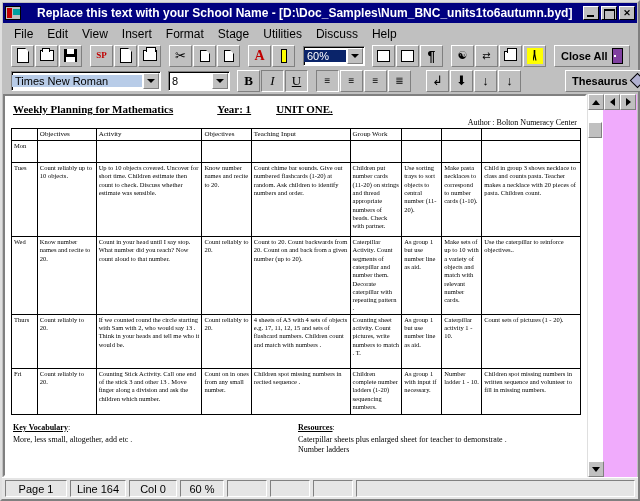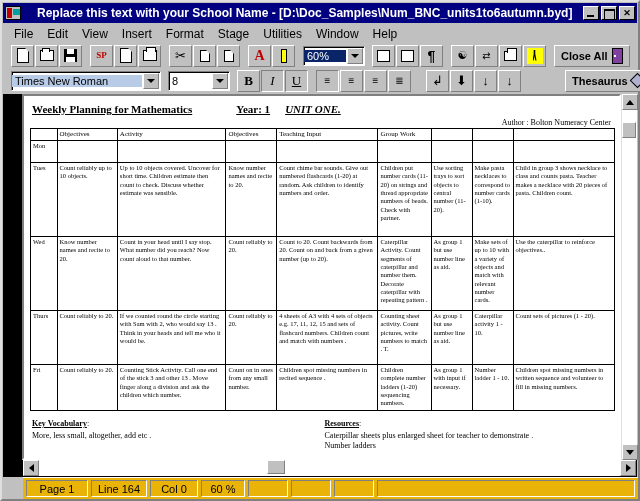--- a/index.html
+++ b/index.html
@@ -164,44 +164,43 @@
     flex: 0 0 auto;
   }
   .combo .arrow::after {
     content: ""; border-left: 4px solid transparent; border-right: 4px solid transparent;
     border-top: 4px solid #000;
   }
 
   
   .doc-area {
     flex: 1 1 auto; margin: 1px 1px 0 1px;
-    background: #000000;
-    display: flex; flex-direction: column;
+    background: #f0abfc;
+    display: flex; 
     min-height: 0;
     position: relative;
-    padding-left: 19px;
   }
   .doc-row { flex: 1 1 auto; display: flex; min-height: 0; }
   .doc-page {
     flex: 1 1 auto; background: #ffffff;
     border: 2px solid #808080;
     border-right-color: #ffffff; border-bottom-color: #ffffff;
     overflow: hidden; position: relative;
     padding: 5px 4px 0 6px;
   }
 
   .doc-title-line {
     display: flex; align-items: baseline; gap: 0;
     font-family: "Liberation Serif", serif;
     font-weight: bold; font-size: 11px;
     margin: 2px 0 0 2px;
   }
   .doc-title-line .t1 { text-decoration: underline; }
   .doc-title-line .t2 { margin-left: 44px; text-decoration: underline; }
-  .doc-title-line .t3 { margin-left: 15px; text-decoration: underline; font-style: italic; }
+  .doc-title-line .t3 { margin-left: 25px; text-decoration: underline; }
   .doc-author {
     text-align: right; font-family: "Liberation Serif", serif;
     font-size: 8px; margin: 3px 4px 1px 0;
   }
 
   table.plan {
     width: 100%; border-collapse: collapse;
     font-family: "Liberation Serif", serif;
     table-layout: fixed;
   }
@@ -284,23 +283,22 @@
     background: #c0c0c0;
     border: 1px solid #c0c0c0;
     border-top-color: #ffffff; border-left-color: #ffffff;
     border-right-color: #808080; border-bottom-color: #808080;
   }
 
   
   .statusbar {
     height: 22px; display: flex; align-items: center;
     padding: 2px 3px; gap: 3px; flex: 0 0 auto;
-    background: #eab308;
+    background: #e5e5e5;
     border-top: 1px solid #ffffff;
-    margin-left: 21px;
   }
   .sb-cell {
     height: 17px;
     border: 1px solid #808080;
     border-right-color: #ffffff; border-bottom-color: #ffffff;
     display: flex; align-items: center; justify-content: center;
     font-size: 11px; font-family: "Liberation Sans", sans-serif;
     padding: 0 4px; white-space: nowrap;
     flex: 0 0 auto;
   }
@@ -327,21 +325,21 @@
   </div>
 
   <div class="menubar">
     <div class="menuitem">File</div>
     <div class="menuitem">Edit</div>
     <div class="menuitem">View</div>
     <div class="menuitem">Insert</div>
     <div class="menuitem">Format</div>
     <div class="menuitem">Stage</div>
     <div class="menuitem">Utilities</div>
-    <div class="menuitem">Window</div>
+    <div class="menuitem">Discuss</div>
     <div class="menuitem">Help</div>
   </div>
 
   <div class="toolbar">
     <div class="tb-gap"></div>
     <div class="tb-btn">
       <span class="g-doc"></span>
     </div>
     <div class="tb-btn">
       <span class="g-folder"></span>

